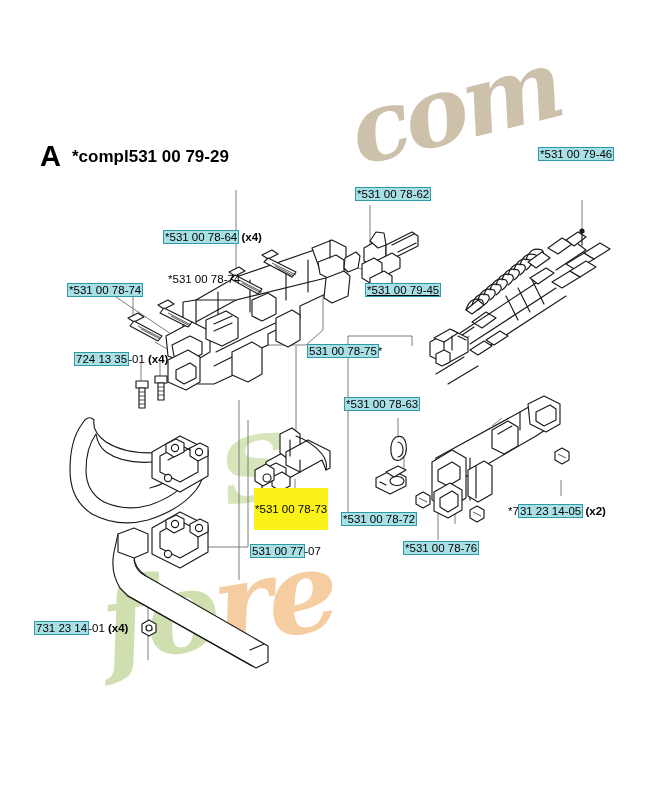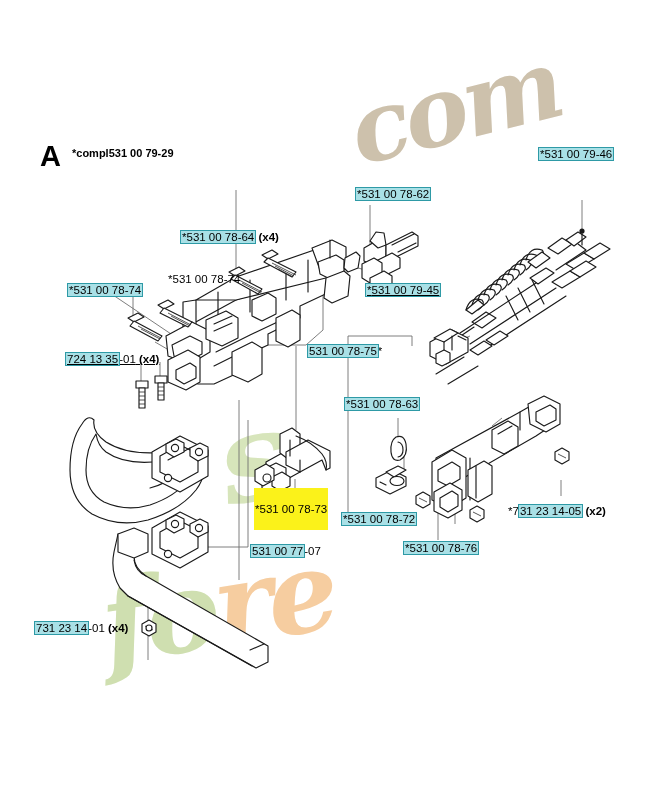--- a/index.html
+++ b/index.html
@@ -18,21 +18,21 @@
           letter-spacing:-5px;transform:rotate(-9deg);transform-origin:left top;}
   .wm-bot .g{color:#cfdfb0;}
   .wm-bot .o{color:#f6cda0;}
   .wm-mid{left:205px;top:395px;font-family:"DejaVu Serif","Liberation Serif",serif;
           font-size:120px;font-style:italic;font-weight:700;color:#d7e5bb;
           letter-spacing:-6px;transform:rotate(-12deg);transform-origin:left top;}
 
   
   #plate-letter{position:absolute;left:40px;top:140px;font-size:29px;font-weight:bold;
                 color:#000;font-family:"Liberation Sans",sans-serif;}
-  #compl-prefix{position:absolute;left:72px;top:147px;font-size:11px;font-weight:bold;color:#000;}
+  #compl-prefix{position:absolute;left:72px;top:147px;font-size:17px;font-weight:bold;color:#000;}
 
   
   .lbl{position:absolute;font-size:11.5px;color:#000;white-space:nowrap;line-height:13px;}
   .lbl .hl{background:#a9e0e6;outline:1px solid #2e9aa6;padding:0 1px;}
   .lbl .hly{background:#fbf21a;padding:15px 1px;}
   .lbl .mult{font-weight:bold;}
   .lbl.plain{}
 
   
   #art{position:absolute;left:0;top:0;width:652px;height:800px;}
@@ -302,29 +302,29 @@
 
   </svg>
 
   <div id="plate-letter">A</div>
   <div id="compl-prefix"><span>*compl</span><span class="hl">531 00 79-29</span></div>
 
   <div class="lbl" style="left:356px;top:188px;"><span class="hl"><span>*</span><span>531 00 78-62</span></span></div>
 
   <div class="lbl" style="left:539px;top:148px;"><span class="hl"><span>*</span><span>531 00 79-46</span></span></div>
 
-  <div class="lbl" style="left:181px;top:231px;"><span class="hl"><span>*</span><span>531 00 78-64</span></span> <span class="mult">(x4)</span></div>
+  <div class="lbl" style="left:164px;top:231px;"><span class="hl"><span>*</span><span>531 00 78-64</span></span> <span class="mult">(x4)</span></div>
 
   <div class="lbl plain" style="left:168px;top:273px;"><span>*</span><span>531 00 78-74</span></div>
 
   <div class="lbl" style="left:68px;top:284px;"><span class="hl"><span>*</span><span>531 00 78-74</span></span></div>
 
   <div class="lbl" style="left:366px;top:284px;text-decoration:underline;"><span class="hl"><span>*</span><span>531 00 79-45</span></span></div>
 
-  <div class="lbl" style="left:66px;top:353px;text-decoration:underline;"><span class="hl"><span>724 13 35</span></span><span>-01</span> <span class="mult">(x4)</span></div>
+  <div class="lbl" style="left:75px;top:353px;"><span class="hl"><span>724 13 35</span></span><span>-01</span> <span class="mult">(x4)</span></div>
 
   <div class="lbl" style="left:308px;top:345px;"><span class="hl"><span>531 00 78-75</span></span><span>*</span></div>
 
   <div class="lbl" style="left:345px;top:398px;border-radius:6px;"><span class="hl"><span>*</span><span>531 00 78-63</span></span></div>
 
   <div class="lbl" style="left:254px;top:503px;"><span class="hly"><span>*</span><span>531 00 78-73</span></span></div>
 
   <div class="lbl" style="left:342px;top:513px;"><span class="hl"><span>*</span><span>531 00 78-72</span></span></div>
 
   <div class="lbl" style="left:404px;top:542px;"><span class="hl"><span>*</span><span>531 00 78-76</span></span></div>

